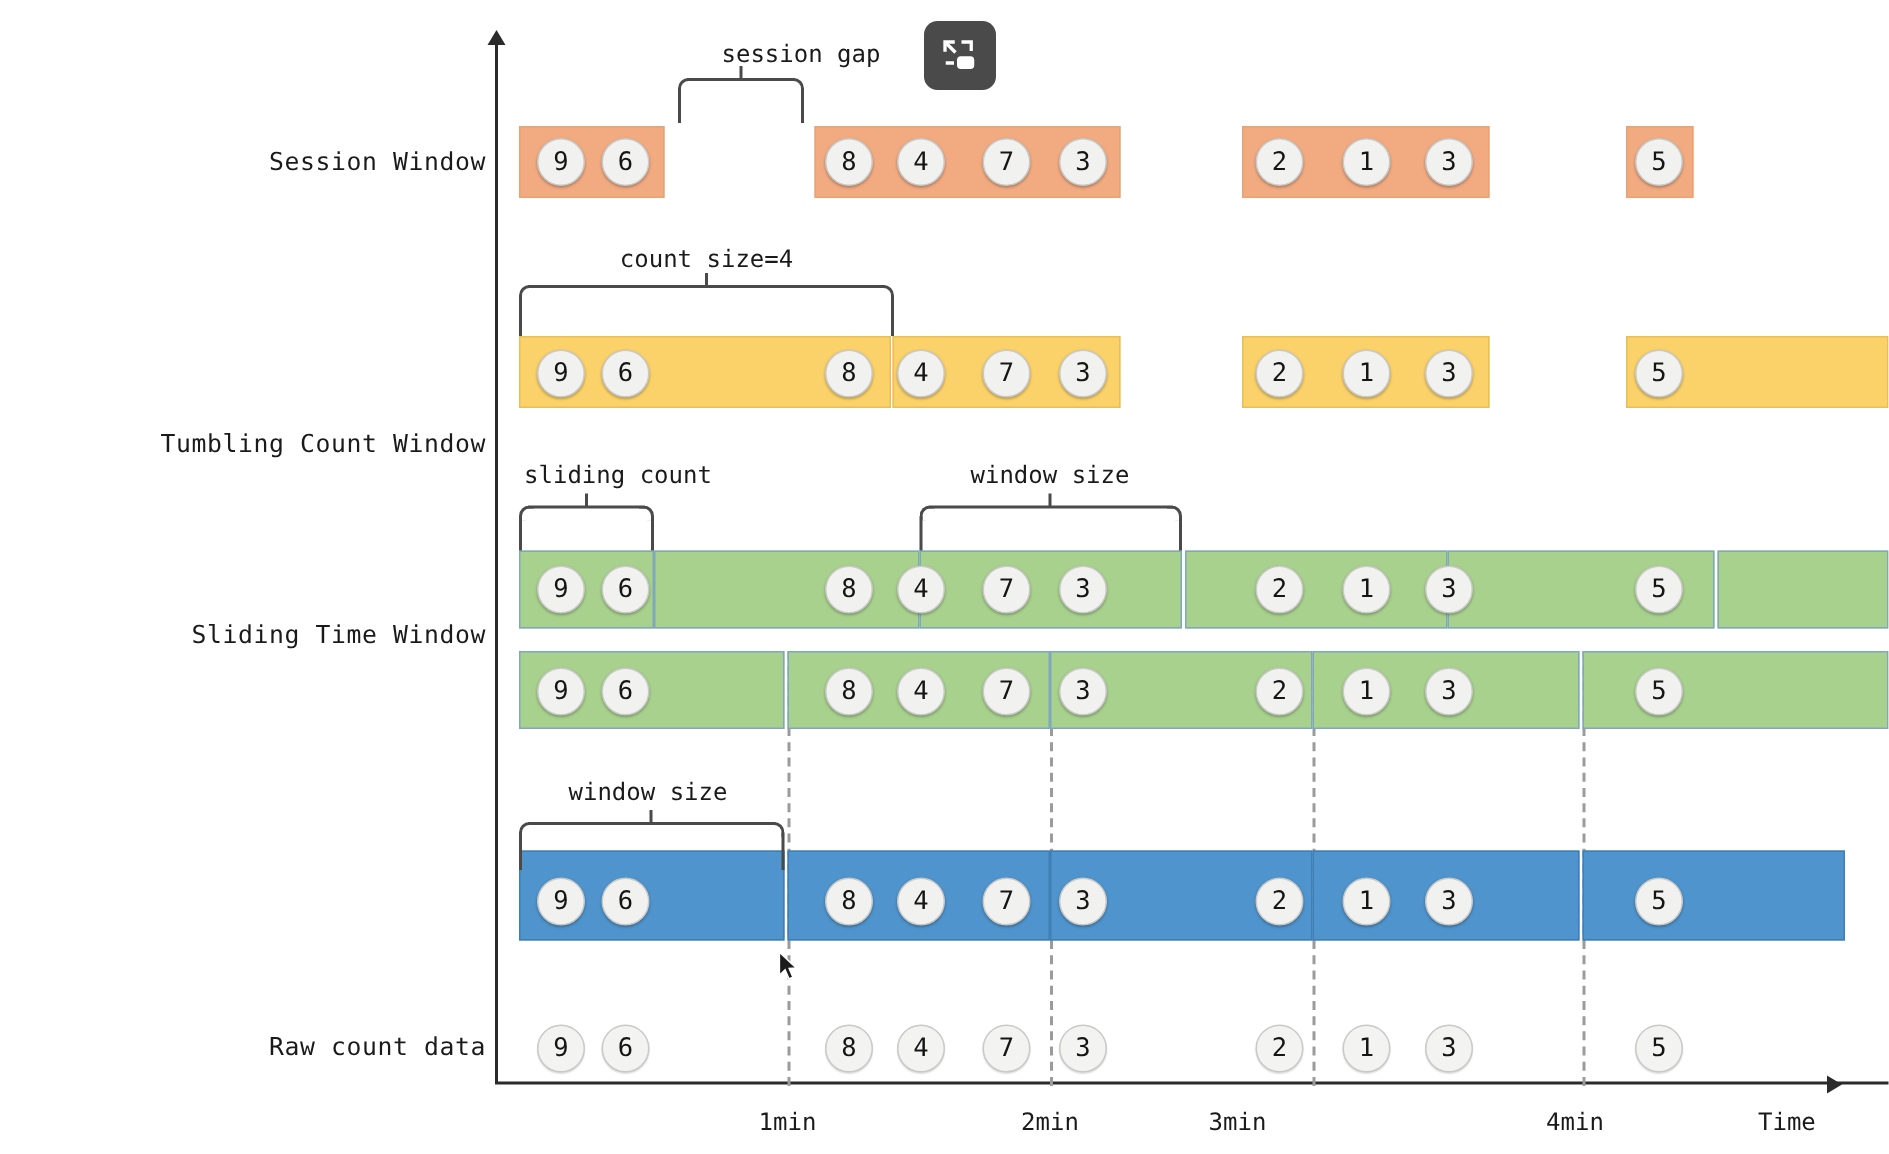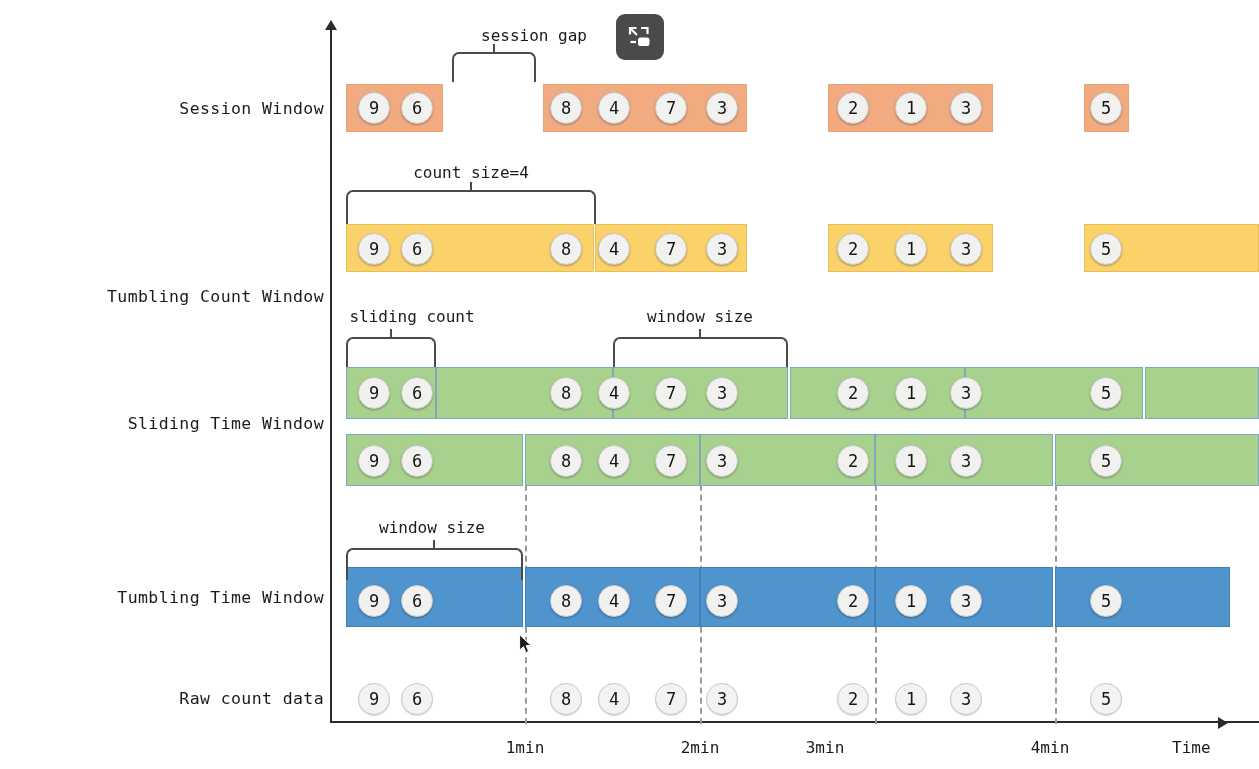--- a/index.html
+++ b/index.html
@@ -112,21 +112,20 @@
   </div>
 
   <div class="axis-v" style="left:330px;top:30px;height:692px;"></div>
   <div class="arrow-up" style="left:325px;top:20px;"></div>
   <div class="axis-h" style="left:330px;top:721px;width:1090px;"></div>
   <div class="arrow-right" style="left:1218px;top:717px;"></div>
 
   <div class="rowlabel" style="top:108px;">Session Window</div>
   <div class="rowlabel" style="top:248px;margin-top:48px;">Tumbling Count Window</div>
   <div class="rowlabel" style="top:423px;">Sliding Time Window</div>
-  <div class="rowlabel" style="top:597px;">Tumbling Time Window</div>
   <div class="rowlabel" style="top:698px;">Raw count data</div>
 
   <div class="guide" style="left:525px;top:434px;height:290px;"></div>
   <div class="guide" style="left:700px;top:434px;height:290px;"></div>
   <div class="guide" style="left:875px;top:434px;height:290px;"></div>
   <div class="guide" style="left:1055px;top:434px;height:290px;"></div>
 
   <div class="box session" style="left:346px;top:84px;width:97px;height:48px;"></div>
   <div class="box session" style="left:543px;top:84px;width:204px;height:48px;"></div>
   <div class="box session" style="left:828px;top:84px;width:165px;height:48px;"></div>

